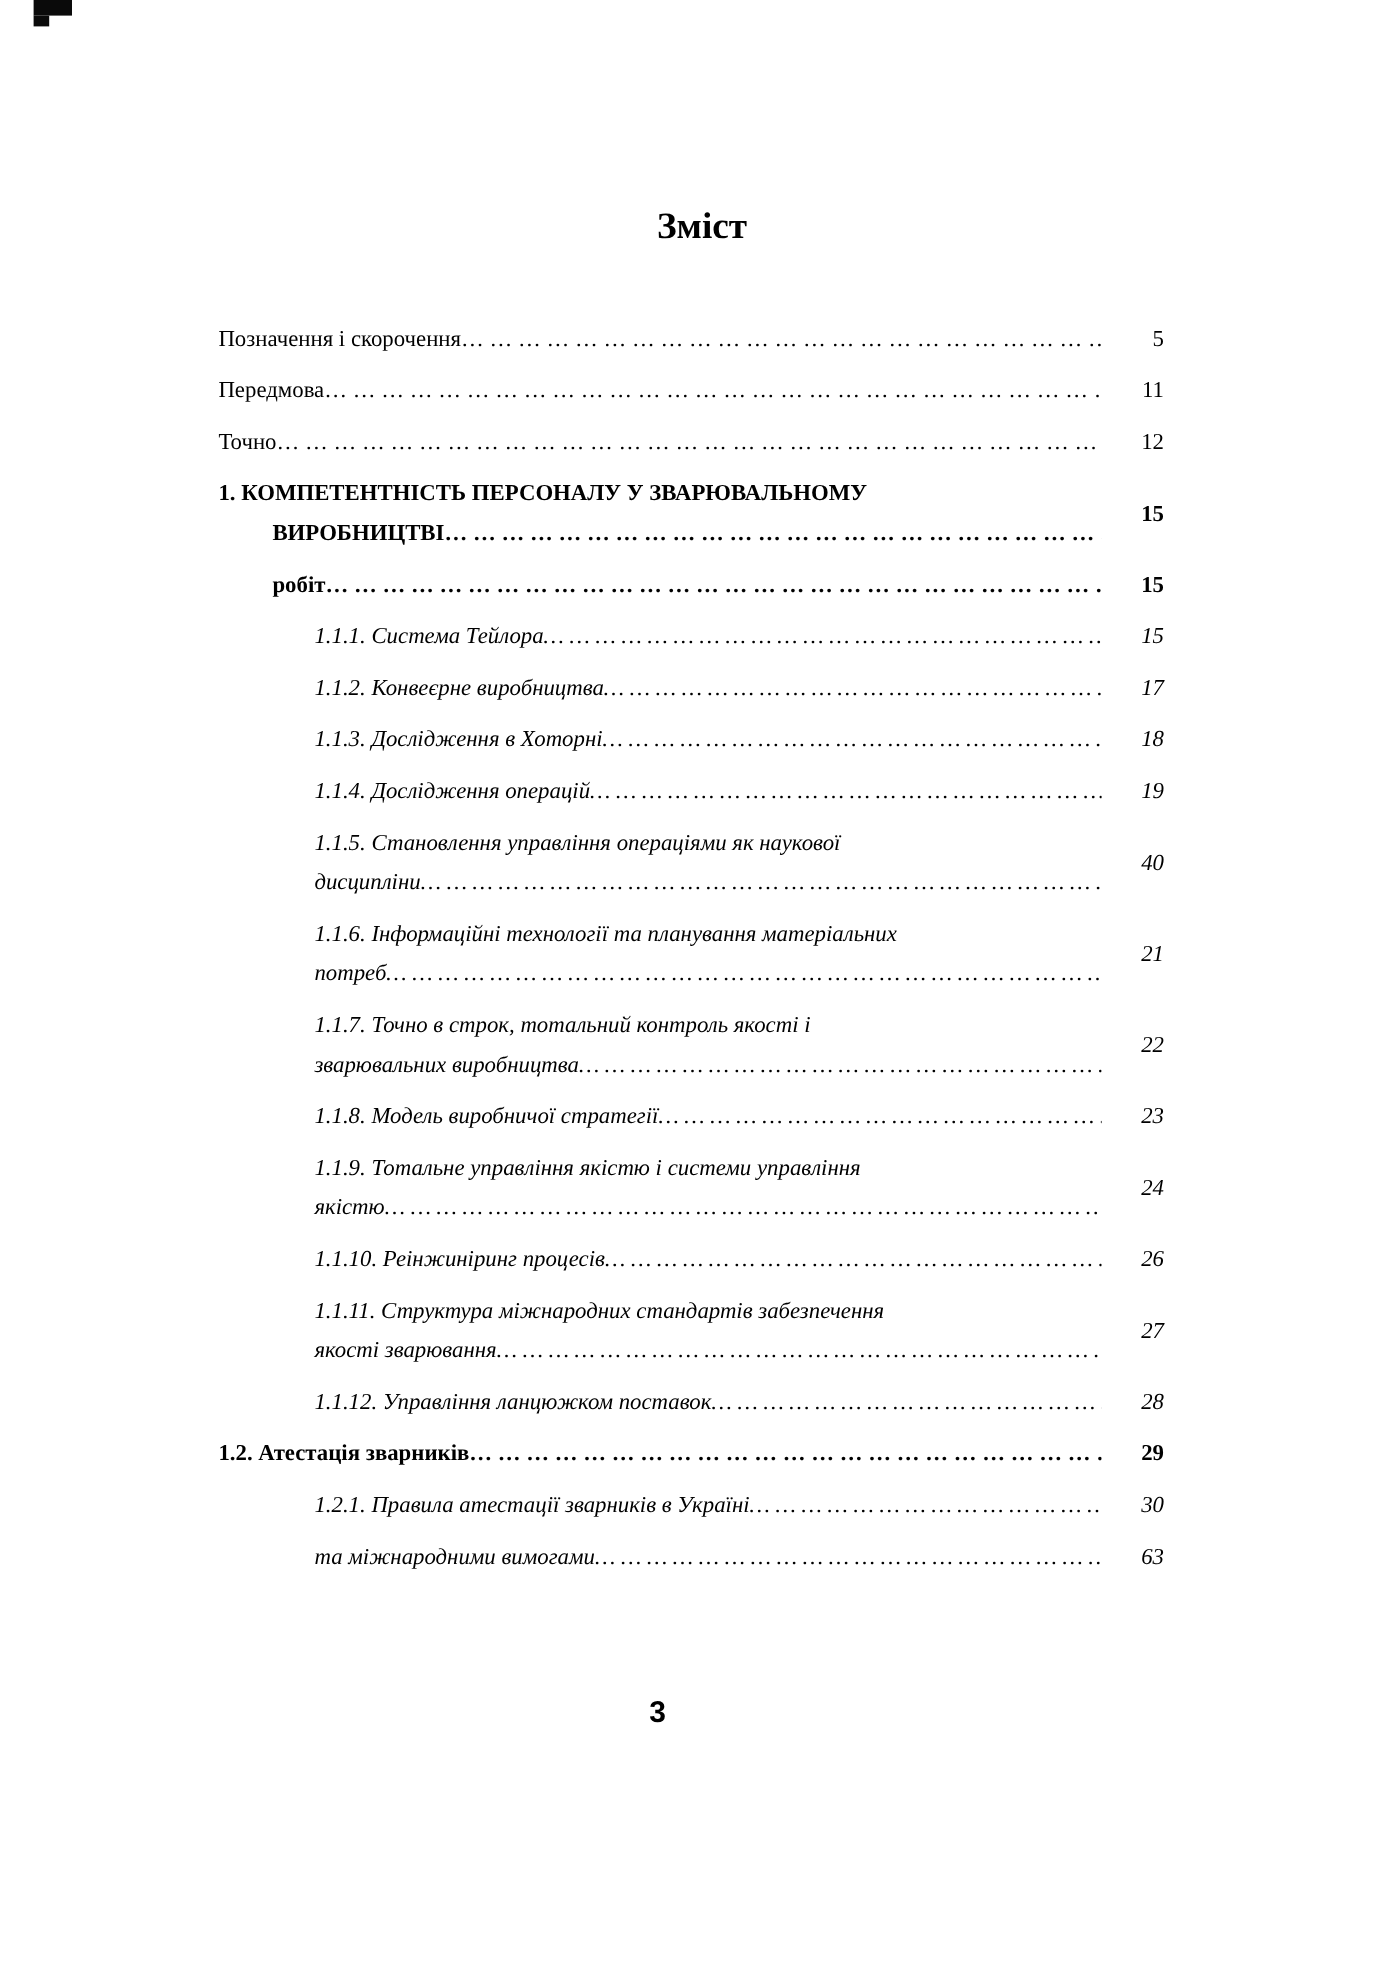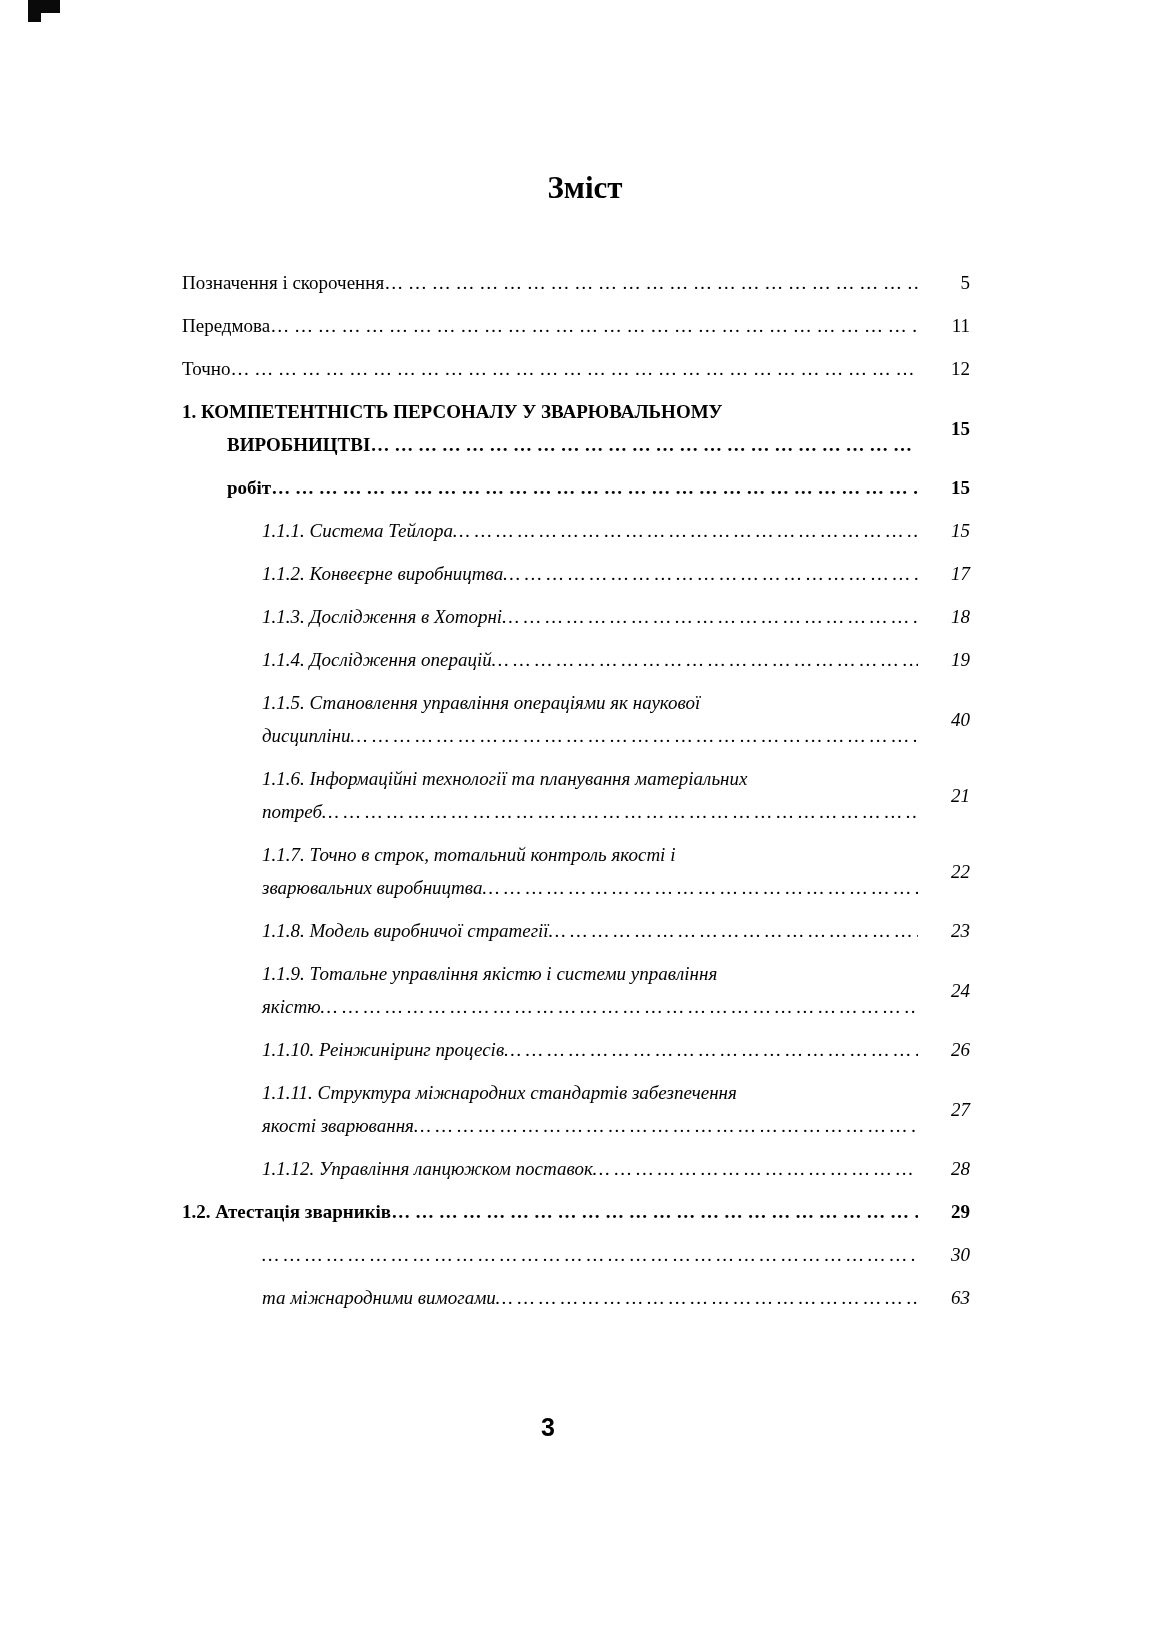--- a/index.html
+++ b/index.html
@@ -244,20 +244,21 @@
           <div class="entry-line last">
             <span class="line-text">1.2. Атестація зварників</span>
             <span class="leader">… … … … … … … … … … … … … … … … … … … … … … … … … … … … … … … … … … … … … … … …</span>
           </div>
         </div>
         <div class="entry-page">29</div>
       </div>
       <div class="entry sub">
         <div class="entry-body">
           <div class="entry-line last">
+            <span class="line-text">1.2.1. Правила атестації зварників в Україні</span>
             <span class="leader">… … … … … … … … … … … … … … … … … … … … … … … … … … … … … … … … … … … … … … … …</span>
           </div>
         </div>
         <div class="entry-page">30</div>
       </div>
       <div class="entry sub">
         <div class="entry-body">
           <div class="entry-line last wrap">
             <span class="line-text">та міжнародними вимогами</span>
             <span class="leader">… … … … … … … … … … … … … … … … … … … … … … … … … … … … … … … … … … … … … … … …</span>

